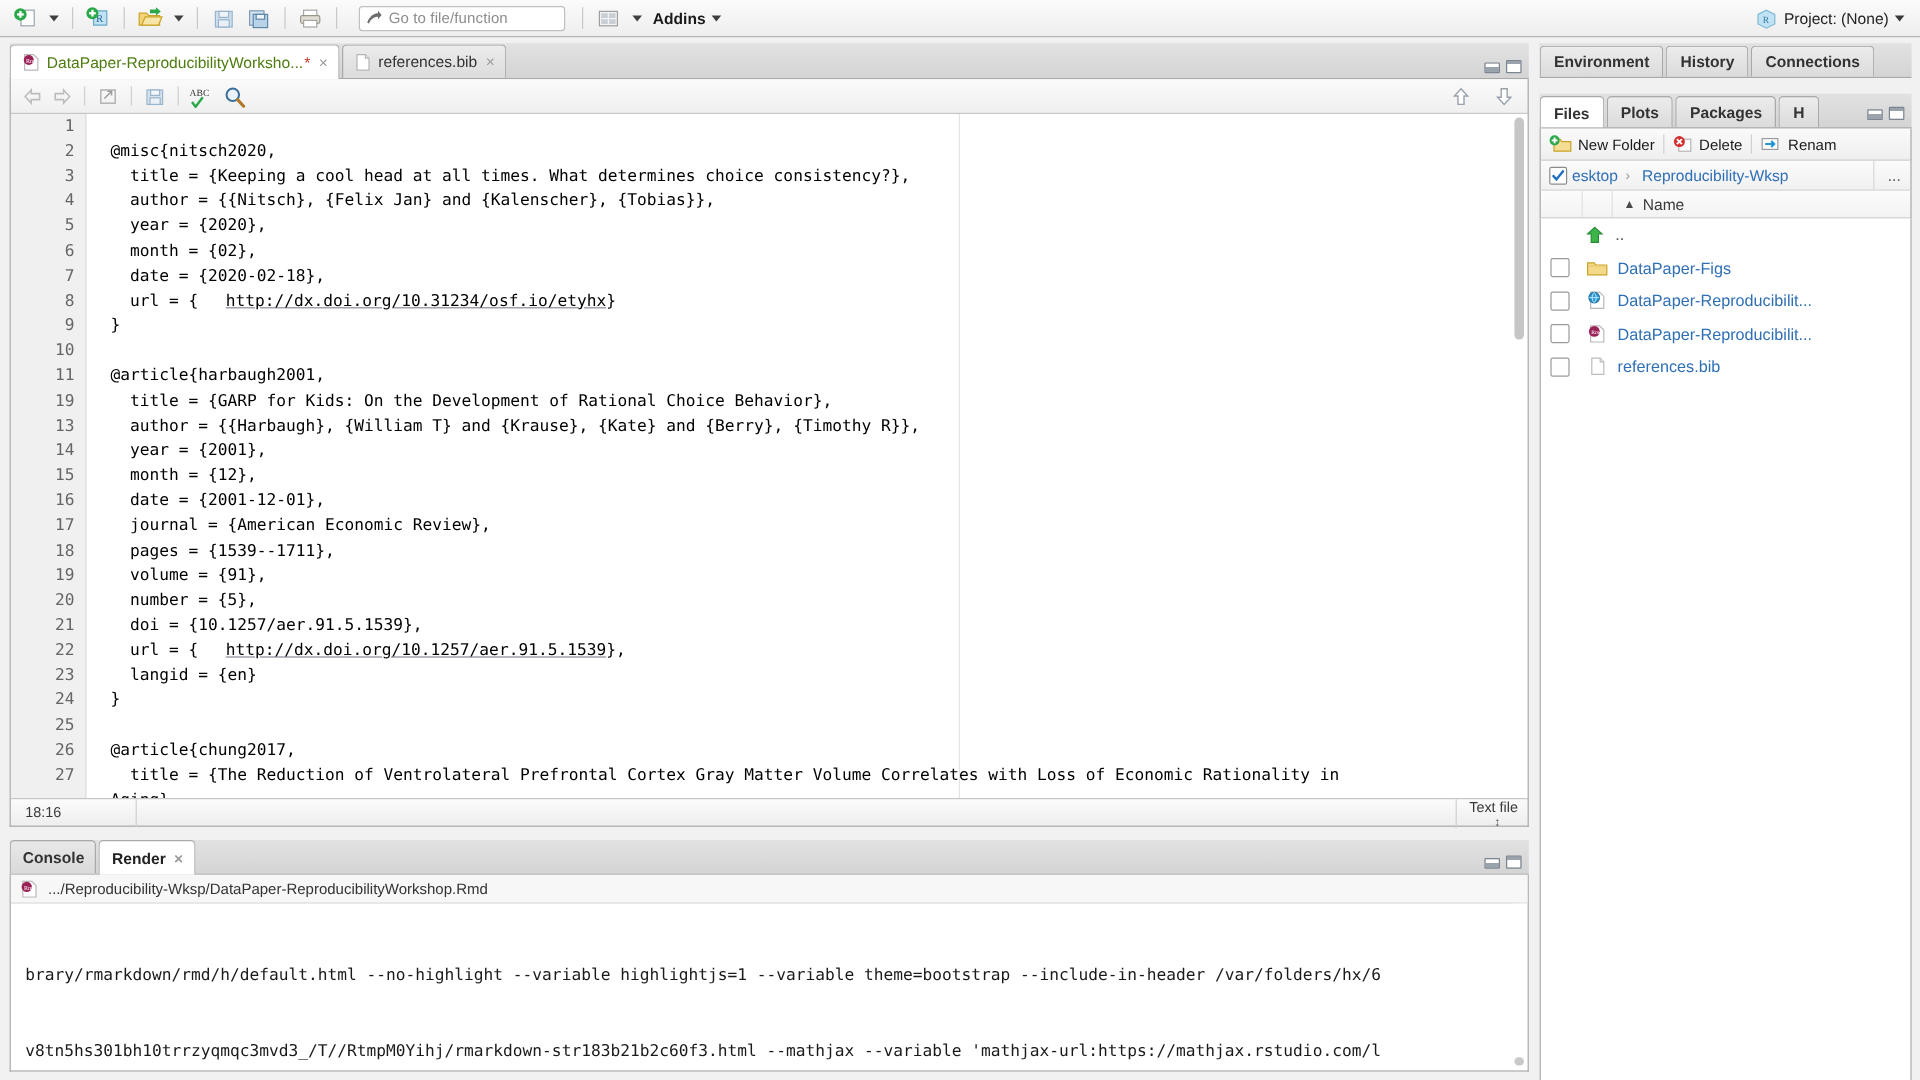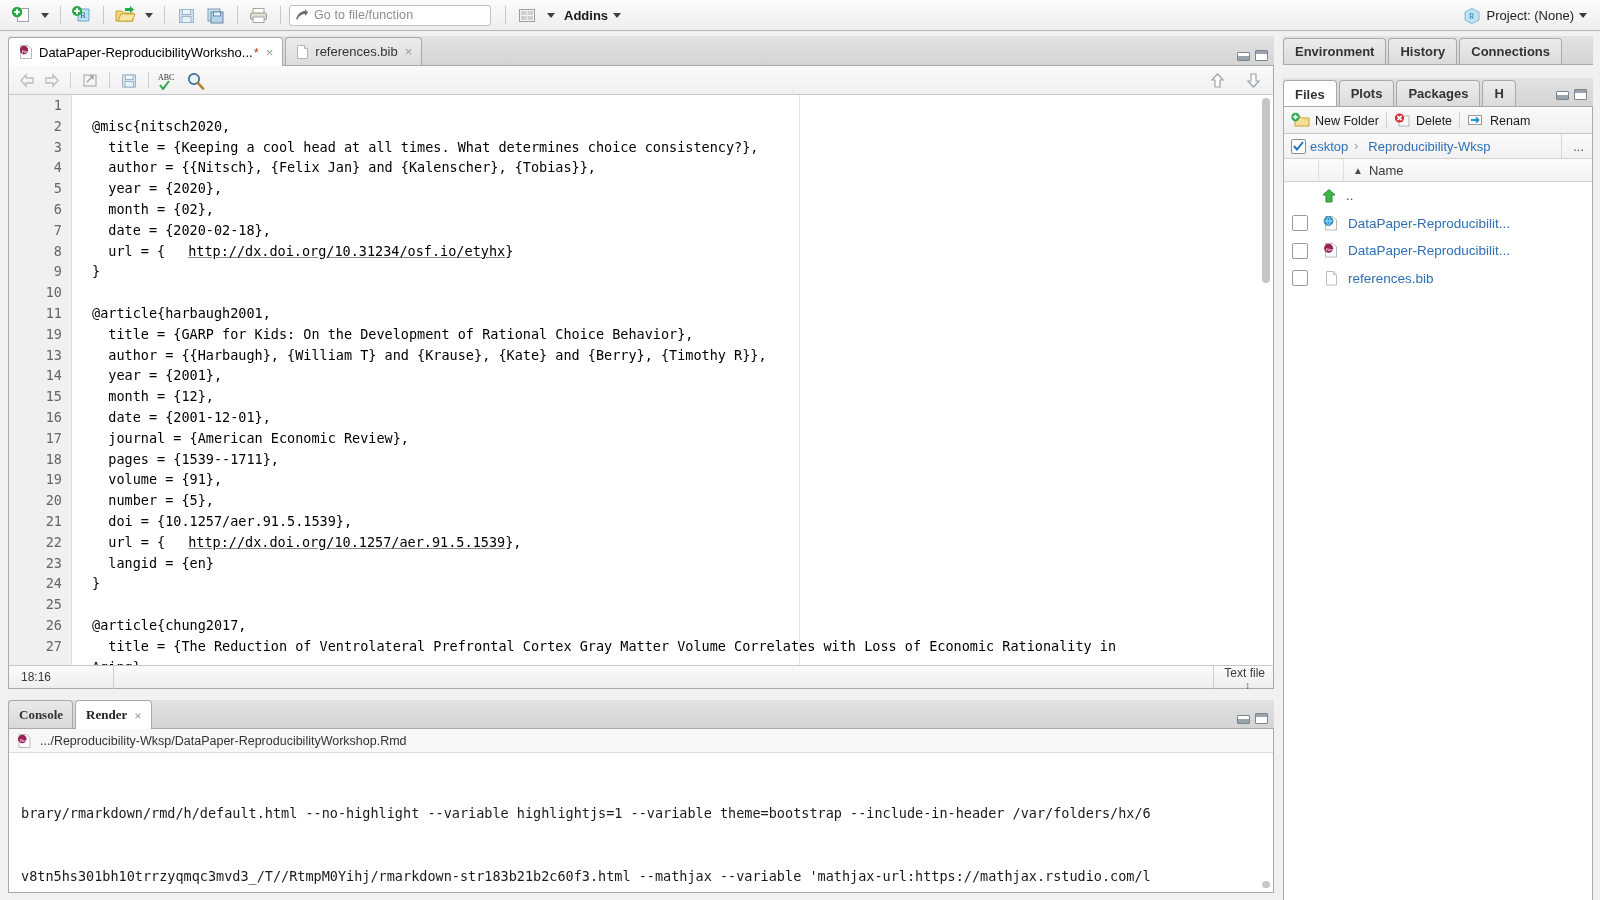--- a/index.html
+++ b/index.html
@@ -38,25 +38,25 @@
   }
   .caret {
     width: 0; height: 0;
     border-left: 4px solid transparent;
     border-right: 4px solid transparent;
     border-top: 5px solid #3f3f3f;
     margin: 0 5px;
   }
   .gotofn {
     display: flex; align-items: center;
-    height: 21px; width: 202px;
+    height: 21px; width: 172px;
     background: #ffffff;
     border: 1px solid #c0c0c0;
     border-radius: 3px;
-    margin-left: 2px;
+    margin-left: 12px;
     padding: 0 4px;
     box-sizing: border-box;
   }
   .gotofn .ph {
     font-size: 12.5px; color: #8d8d8d; margin-left: 5px;
     letter-spacing: .1px;
   }
   .addins-label {
     font-size: 13px; color: #1a1a1a; font-weight: bold;
     margin-left: 4px;
@@ -90,21 +90,21 @@
     box-sizing: border-box;
     position: relative;
   }
   .tab.active {
     background: #ffffff;
     color: #c0392b;
     height: 29px;
     margin-bottom: -1px;
   }
   .tab .tab-label { margin-left: 6px; white-space: nowrap; }
-  .tab.active .tab-label { color: #000000; }
+  .tab.active .tab-label { color: #4d7c0f; }
   .tab .tab-x {
     margin-left: 7px; color: #9a9a9a; font-size: 13px;
     line-height: 1;
   }
   .tab-dirty { color: #c0392b; margin-left: 1px; }
   .pane-ctl {
     position: absolute; right: 6px; bottom: 4px;
     display: flex; gap: 5px; align-items: flex-end;
   }
   .ctl-min {
@@ -213,21 +213,20 @@
   .console-pane {
     position: absolute; left: 8px; top: 700px;
     width: 1266px; height: 192px;
   }
   .console-tabbar {
     height: 28px;
     background: linear-gradient(to bottom,#e2e2e2,#d4d4d4);
     border-bottom: 1px solid #a9a9a9;
     display: flex; align-items: flex-end;
     position: relative;
-    font-family: Liberation Serif, serif;
   }
   .console-body {
     height: 163px;
     background: #ffffff;
     border-left:1px solid #a9a9a9; border-right:1px solid #a9a9a9;
     border-bottom:1px solid #a9a9a9;
     overflow: hidden;
     position: relative;
   }
   .render-path {
@@ -738,20 +737,30 @@
       <div class="file-row">
         <div style="width:14px;flex:0 0 auto"></div>
         <div class="fr-icon">
           <svg width="16" height="16" viewBox="0 0 16 16">
             <path d="M8 1.5 L14 7 L11 7 L11 14 L5 14 L5 7 L2 7 Z" fill="#3cb54a" stroke="#2a8c36"></path>
           </svg>
         </div>
         <span class="fr-name" style="color:#4a4a4a">..</span>
       </div>
 
+      <div class="file-row">
+        <div class="fr-check"></div>
+        <div class="fr-icon">
+          <svg width="18" height="15" viewBox="0 0 18 15">
+            <path d="M1 3 L6.5 3 L8 5 L17 5 L17 13 L1 13 Z" fill="#f5d98a" stroke="#c9a227"></path>
+            <path d="M1 5.5 L17 5.5" stroke="#e8c86a"></path>
+          </svg>
+        </div>
+        <span class="fr-name">DataPaper-Figs</span>
+      </div>
 
       <div class="file-row">
         <div class="fr-check"></div>
         <div class="fr-icon">
           <svg width="16" height="17" viewBox="0 0 16 17">
             <path d="M2.5 1.5 L10 1.5 L13.5 5 L13.5 15 L2.5 15 Z" fill="#ffffff" stroke="#b9b9b9"></path>
             <circle cx="5.5" cy="6" r="4.4" fill="#2f9ad6"></circle>
             <circle cx="5.5" cy="6" r="4.4" fill="none" stroke="#1d6f9f"></circle>
             <path d="M1.3 6 L9.7 6 M5.5 1.7 C3.3 4, 3.3 8, 5.5 10.3 M5.5 1.7 C7.7 4, 7.7 8, 5.5 10.3" stroke="#bde6fa" fill="none" stroke-width=".8"></path>
           </svg>

